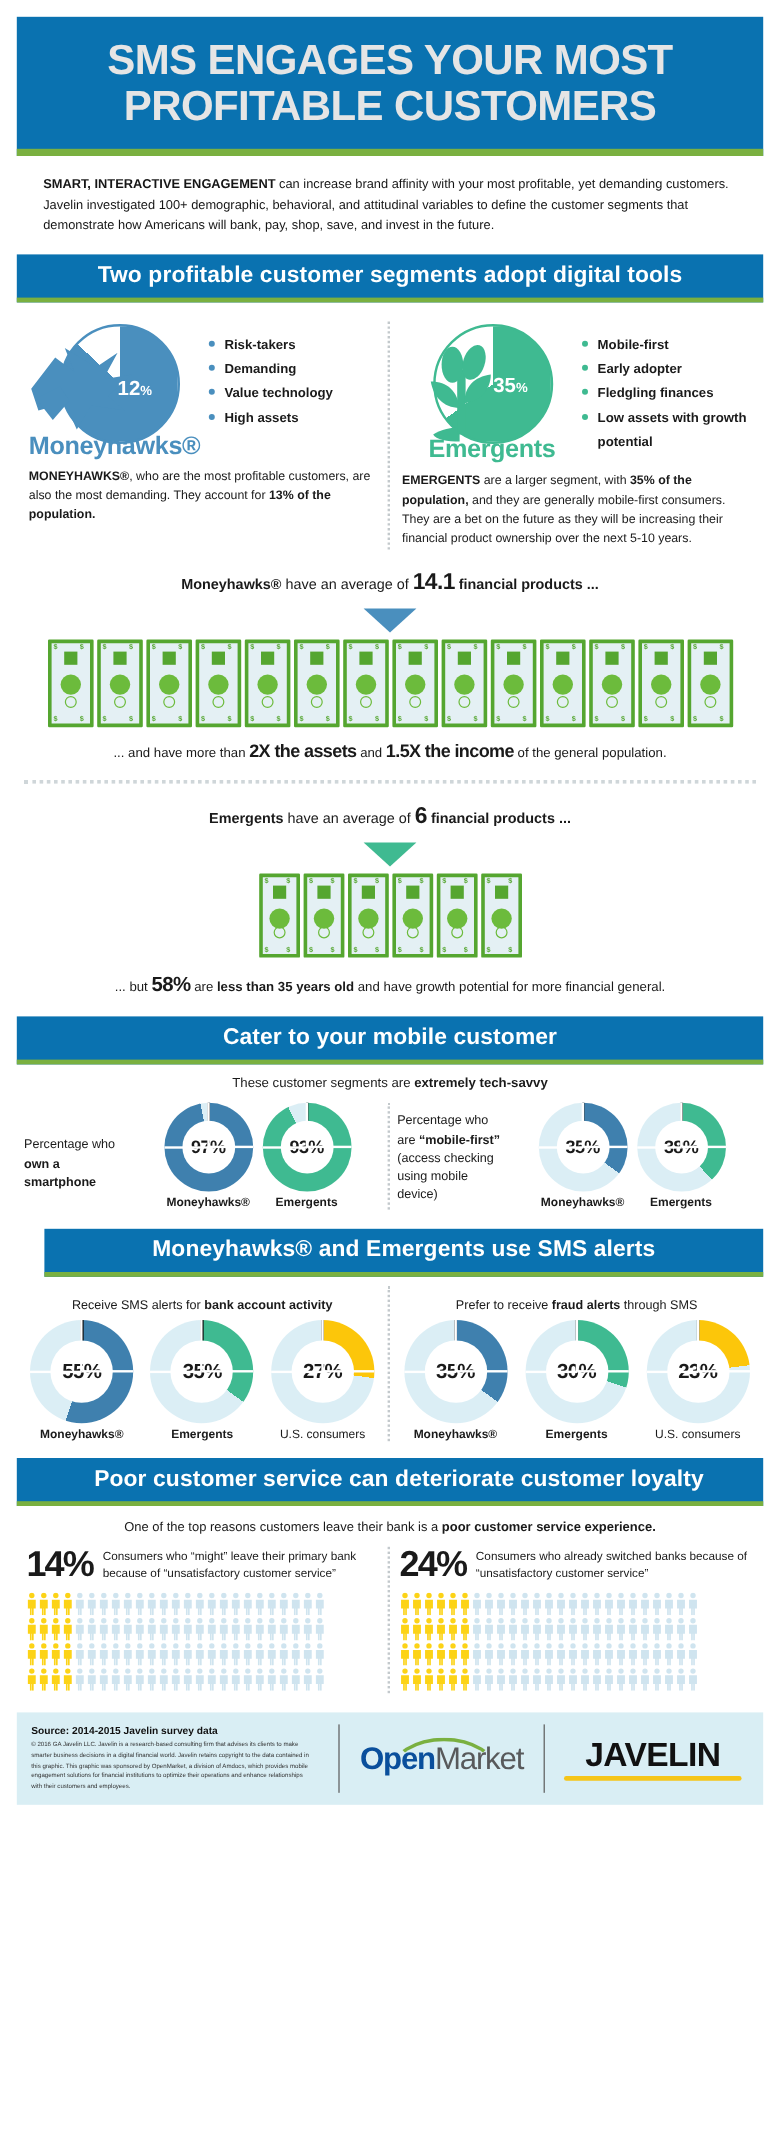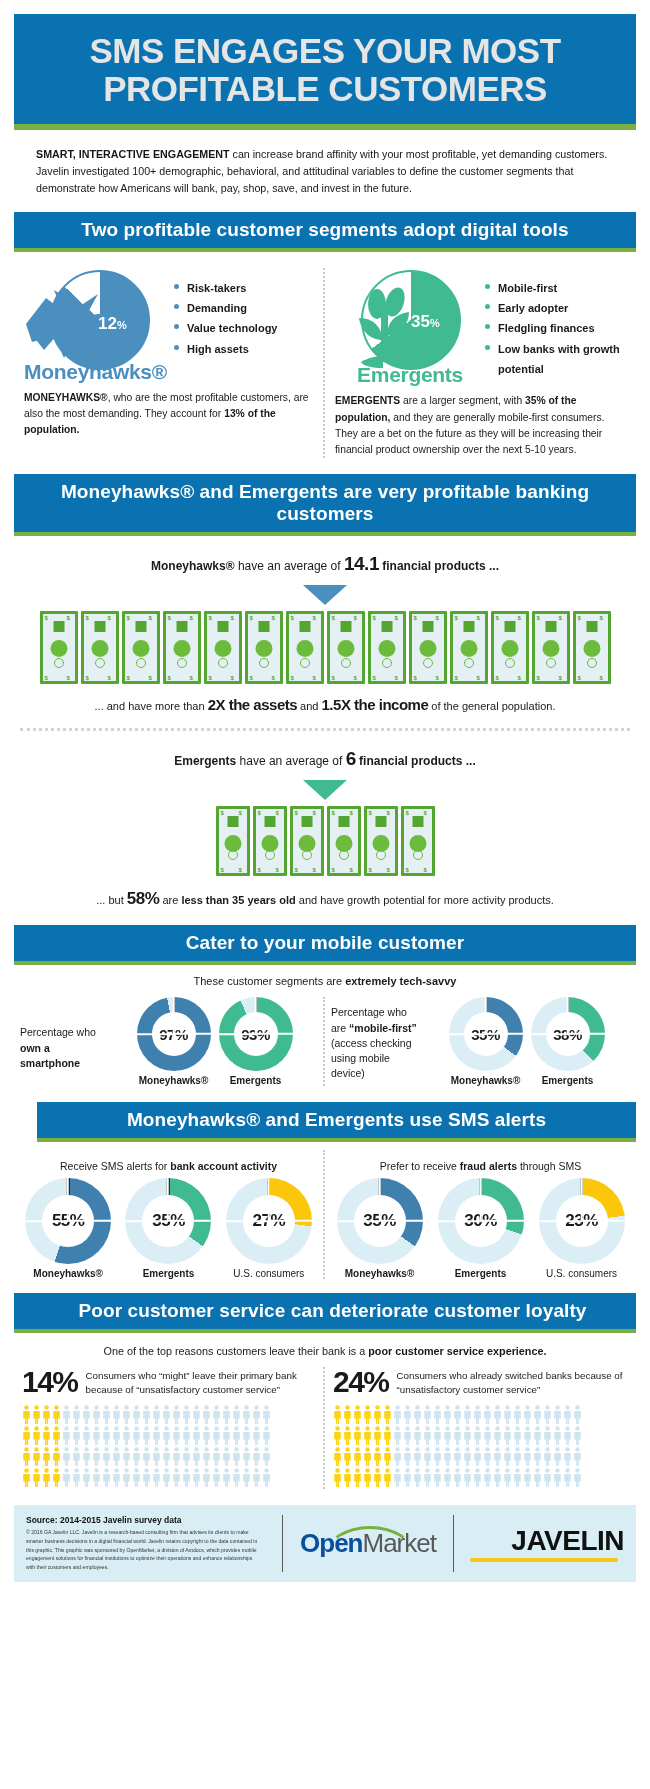--- a/index.html
+++ b/index.html
@@ -166,21 +166,21 @@
   .fdiv{width:1px;background:#5a5a5a;align-self:stretch;margin:0 10px;}
   .logo-om{width:150px;text-align:center;position:relative;}
   .om-text{font-size:26px;font-weight:bold;letter-spacing:-1px;}
   .om-open{color:#0a4f9c;text-align:center;}
   .om-market{color:#58595b;font-weight:normal;}
   .om-arc{
     position:absolute;left:32px;top:-2px;width:84px;height:26px;
     border-top:3.5px solid #7ab040;border-radius:50%/100% 100% 0 0;
     border-left:3px solid transparent;border-right:3px solid transparent;
   }
-  .logo-jv{width:160px;text-align:right;}
+  .logo-jv{width:160px;text-align:center;}
   .jv-text{font-size:28px;font-weight:bold;letter-spacing:-0.5px;color:#111;}
   .jv-underline{height:4px;background:#f5c518;margin:1px 6px 0 6px;border-radius:2px;}
 </style>
 </head>
 <body>
 
 <div class="page">
 
   <div class="hero">
     <h1>SMS ENGAGES YOUR MOST PROFITABLE CUSTOMERS</h1>
@@ -228,29 +228,28 @@
               <ellipse cx="30" cy="30" rx="9" ry="15" fill="#3fba91"></ellipse>
               <ellipse cx="48" cy="28" rx="9" ry="15" fill="#3fba91" transform="rotate(18 48 28)"></ellipse>
             </svg>
             <div class="pie-lbl" style="left:50px;top:42px;"><span>35</span><small>%</small></div>
           </div>
         </div>
         <div class="segbullets">
           <div>Mobile-first</div>
           <div>Early adopter</div>
           <div>Fledgling finances</div>
-          <div>Low banks with growth potential</div>
+          <div>Low assets with growth potential</div>
         </div>
       </div>
       <div class="segname">Emergents</div>
       <div class="segbody"><b>EMERGENTS</b><span> are a larger segment, with </span><b>35% of the population,</b><span> and they are generally mobile-first consumers. They are a bet on the future as they will be increasing their financial product ownership over the next 5-10 years.</span></div>
     </div>
   </div>
 
-  <div class="bar" style="margin-top:16px;">Moneyhawks® and Emergents are very profitable banking customers</div>
 
   <div class="centtxt"><b>Moneyhawks®</b><span> have an average of </span><span class="big">14.1</span><b> financial products ...</b></div>
   <div class="tri blue"></div>
   <div class="bills" id="bills-mh">
       <div class="bill">
         <span class="b-c tl">$</span>
         <span class="b-c tr">$</span>
         <span class="b-c bl">$</span>
         <span class="b-c br">$</span>
         <div class="b-rect"></div>
@@ -430,21 +429,21 @@
       <div class="bill">
         <span class="b-c tl">$</span>
         <span class="b-c tr">$</span>
         <span class="b-c bl">$</span>
         <span class="b-c br">$</span>
         <div class="b-rect"></div>
         <div class="b-circ"></div>
         <div class="b-o"></div>
       </div>
     </div>
-  <div class="centtxt" style="font-size:11px;margin-top:10px;"><span>... but </span><span class="big" style="font-size:17px;">58%</span><span> are </span><b>less than 35 years old</b><span> and have growth potential for more activity products.</span></div>
+  <div class="centtxt" style="font-size:11px;margin-top:10px;"><span>... but </span><span class="big" style="font-size:17px;">58%</span><span> are </span><b>less than 35 years old</b><span> and have growth potential for more financial general.</span></div>
 
   <div class="bar" style="margin-top:14px;text-align:center;">Cater to your mobile customer</div>
 
   <div class="savvy"><span>These customer segments are </span><b>extremely tech-savvy</b></div>
 
   <div class="donut-sec">
     <div class="dcol left">
       <div class="dlabel"><span>Percentage who </span><b>own a smartphone</b></div>
       <div class="dgroup" id="dn-left">
           <div class="dn">

